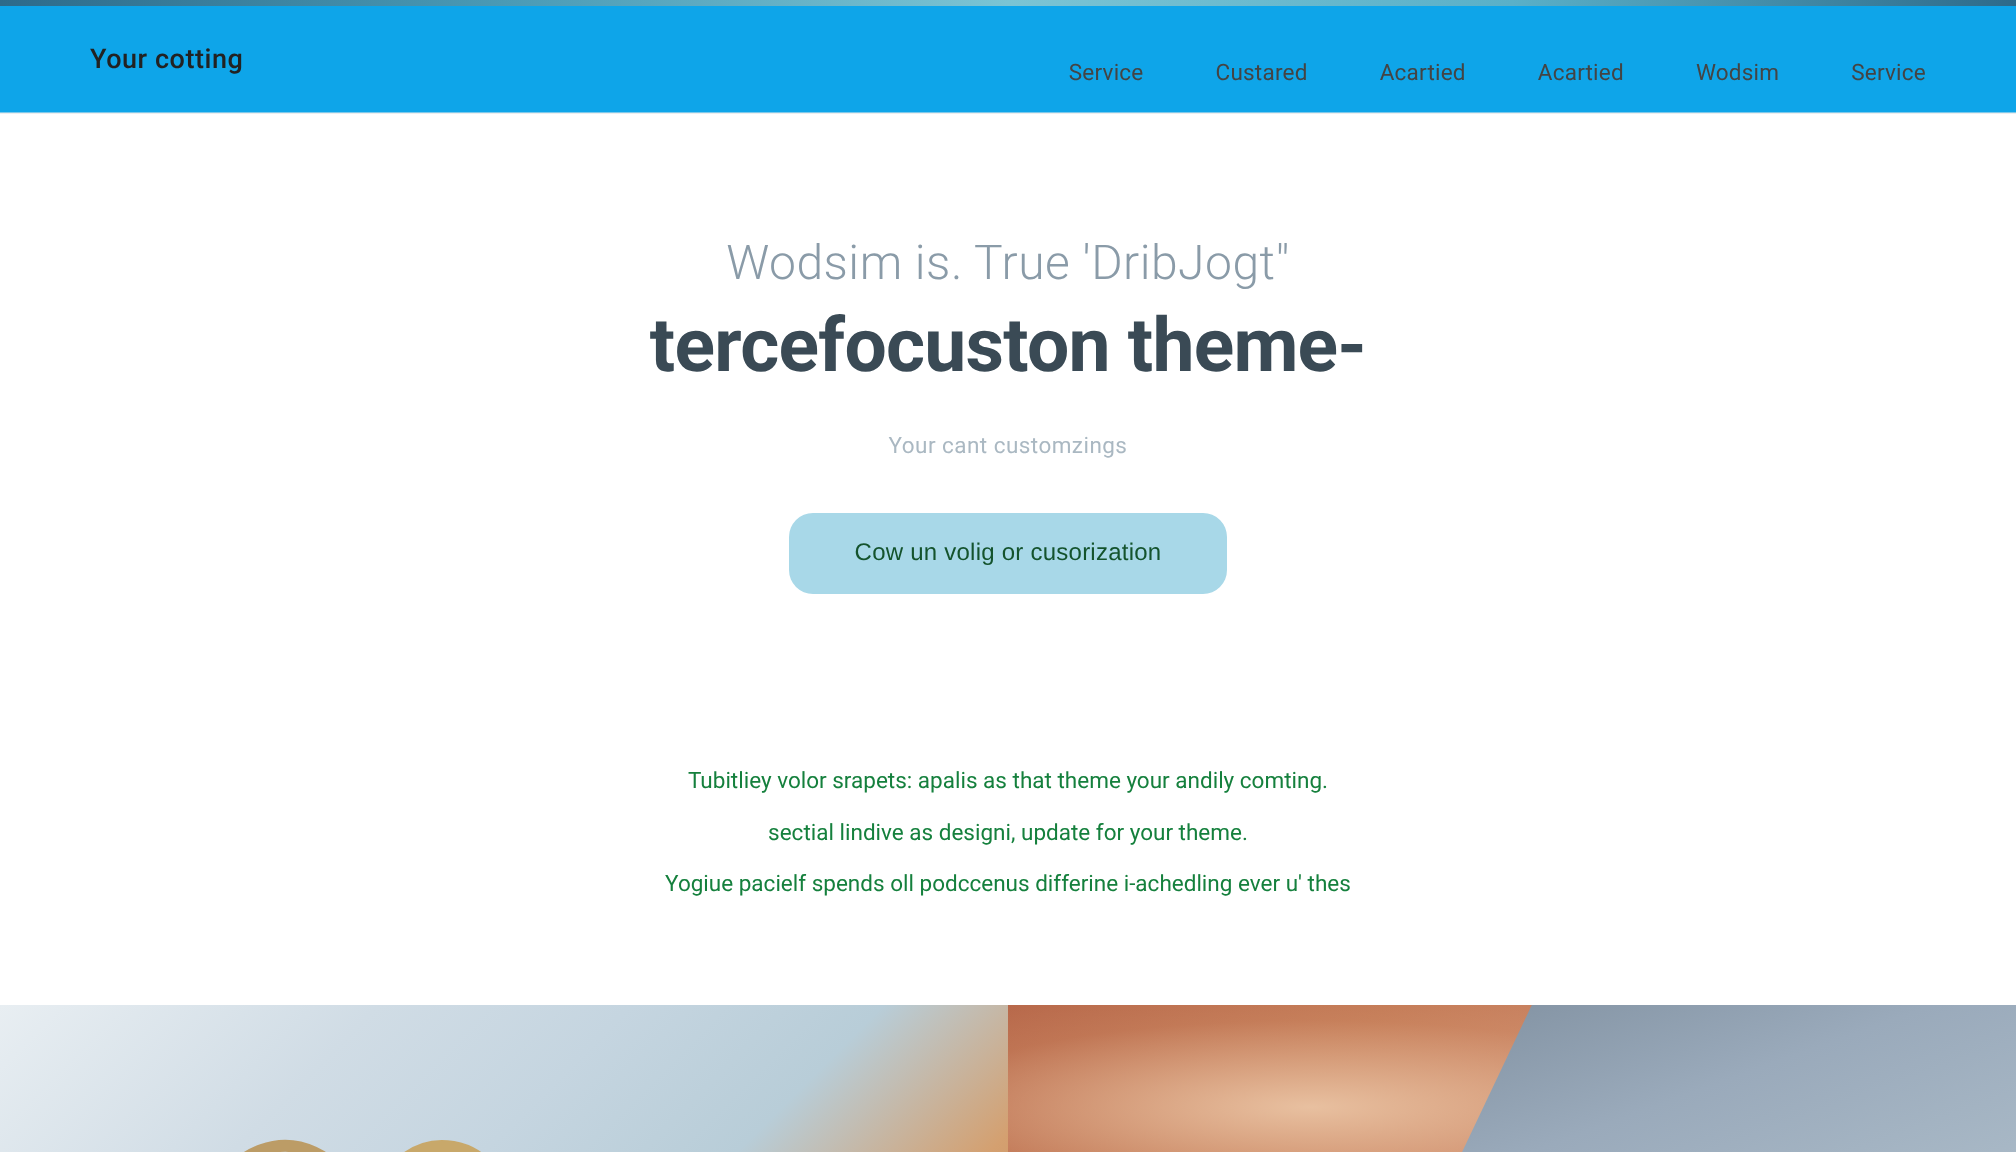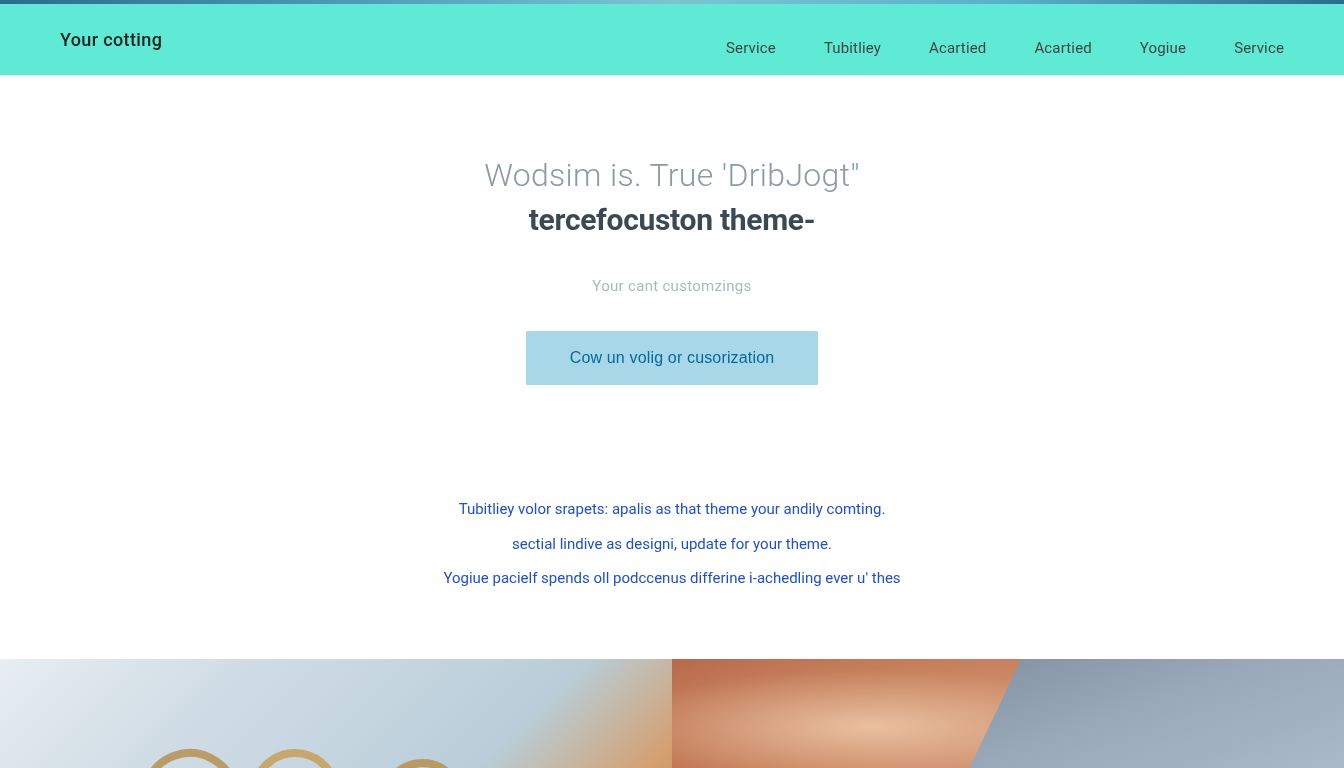--- a/index.html
+++ b/index.html
@@ -25,21 +25,21 @@
     }
 
     
     header {
       display: flex;
       align-items: center;
       justify-content: space-between;
       padding: 0 60px;
       height: 72px;
       border-bottom: 1px solid #eee;
-      background: #5eead4;
+      background: #0ea5e9;
     }
 
     .logo {
       font-size: 18px;
       font-weight: 500;
       color: #222;
       letter-spacing: 0.02em;
     }
 
     nav {
@@ -69,52 +69,52 @@
 
     .hero-subtitle {
       font-size: 32px;
       font-weight: 300;
       color: #8a9ba8;
       letter-spacing: 0.01em;
       margin-bottom: 8px;
     }
 
     .hero-title {
-      font-size: 30px;
+      font-size: 50px;
       font-weight: 700;
       color: #3a4a55;
       letter-spacing: -0.01em;
-      margin-bottom: 40px;
+      margin-bottom: 28px;
       text-align: right;
     }
 
     .hero-desc {
       font-size: 15px;
       color: #aab8c2;
       margin-bottom: 36px;
       letter-spacing: 0.02em;
     }
 
     .hero-btn {
       background: #a8d8e8;
-      color: #0369a1;
+      color: #14532d;
       border: none;
       padding: 18px 44px;
-      border-radius: 1px;
+      border-radius: 16px;
       font-size: 16px;
       cursor: pointer;
       letter-spacing: 0.01em;
       font-weight: 400;
     }
 
     
     .body-text {
       text-align: center;
       padding: 50px 200px 60px;
-      color: #1d4ed8;
+      color: #15803d;
       font-size: 15px;
       line-height: 1.9;
     }
 
     .body-text p {
       margin-bottom: 6px;
     }
 
     
     .image-section {
@@ -195,24 +195,24 @@
 </head>
 <body>
 
 <div class="top-bar"></div>
 
 <header>
   <div class="logo">Your cotting</div>
 
   <nav>
     <a>Service</a>
-    <a>Tubitliey</a>
+    <a>Custared</a>
     <a>Acartied</a>
     <a>Acartied</a>
-    <a>Yogiue</a>
+    <a>Wodsim</a>
     <a>Service</a>
   </nav>
 </header>
 
 <section class="hero">
   <p class="hero-subtitle">Wodsim is. True 'DribJogt"</p>
 
   <h1 class="hero-title">tercefocuston theme-</h1>
 
   <p class="hero-desc">Your cant customzings</p>

